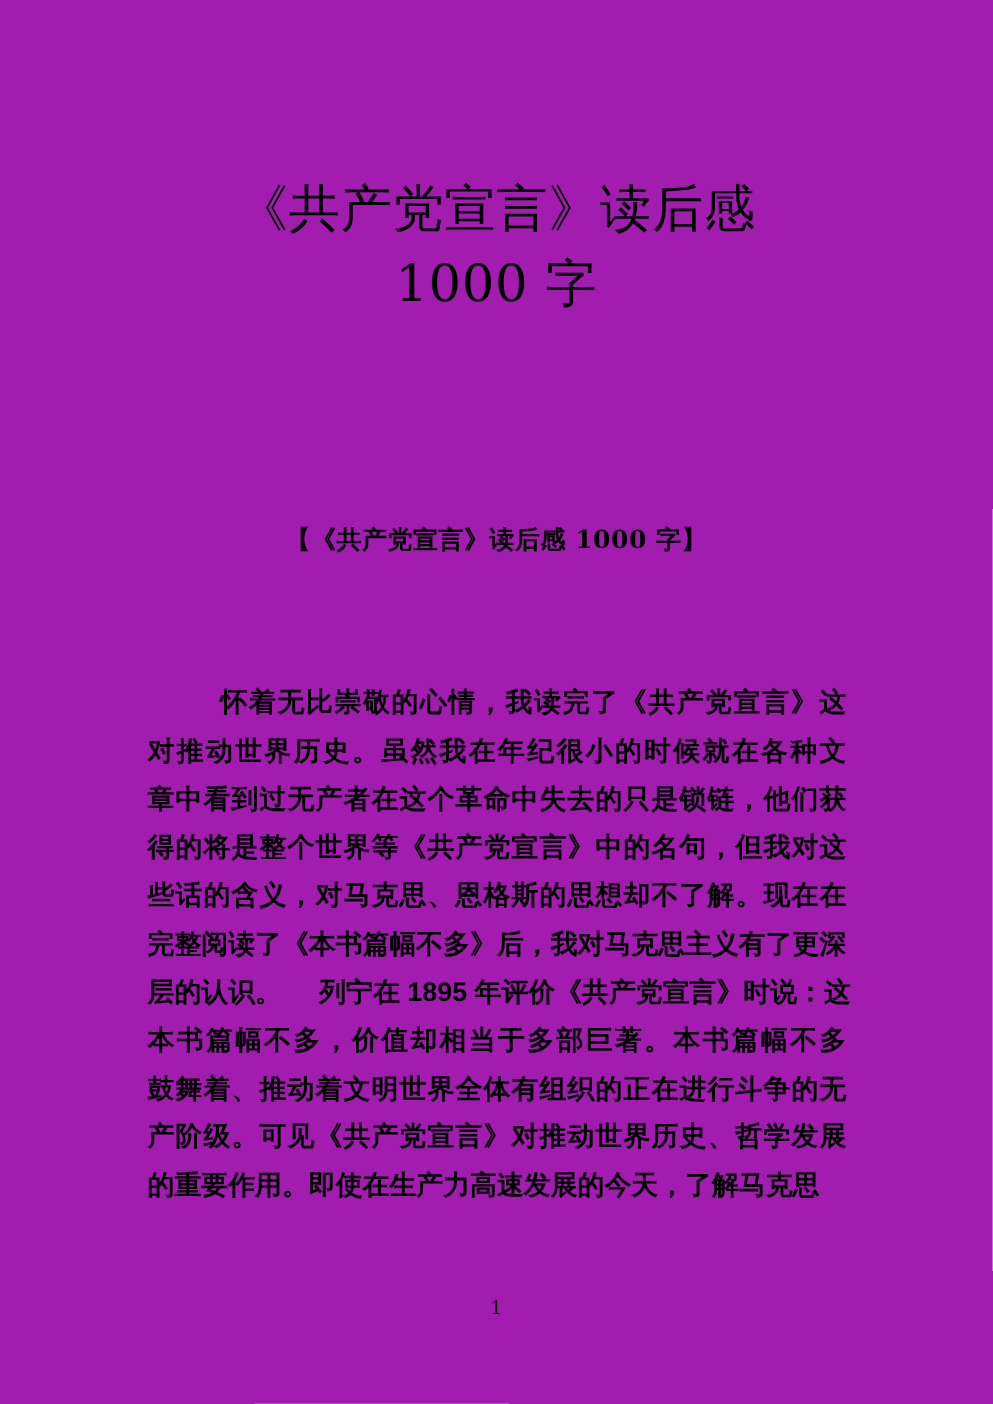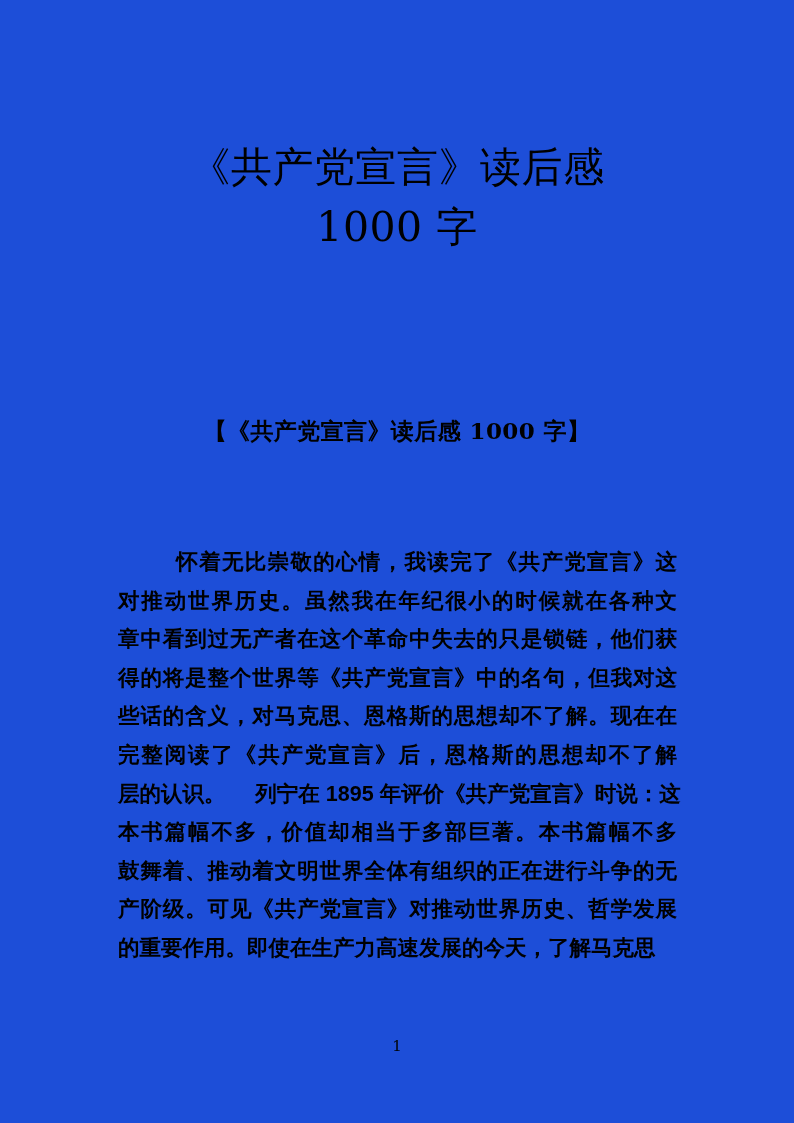--- a/index.html
+++ b/index.html
@@ -12,21 +12,21 @@
     height: 1123px;
     position: relative;
     overflow: hidden;
     font-family: "DejaVu Serif", "Liberation Serif", serif;
     color: #000000;
   }
 
   .page {
     position: absolute;
     inset: 0;
-    background: #1d4ed8;
+    background: #a21caf;
   }
 
   
   .title-block {
     position: absolute;
     left: 0;
     right: 0;
     top: 137px;
     text-align: center;
   }
@@ -45,21 +45,21 @@
   .subtitle-block {
     position: absolute;
     left: 118px;
     right: 118px;
     top: 418px;
     text-align: center;
   }
   .subtitle-text {
     display: inline-block;
     font-family: "DejaVu Serif", "Liberation Serif", serif;
-    font-size: 23px;
+    font-size: 20px;
     font-weight: 700;
     line-height: 26px;
     letter-spacing: 0.4px;
     color: #000000;
     white-space: pre;
   }
 
   
   .body-block {
     position: absolute;
@@ -113,21 +113,21 @@
   <div class="subtitle-block">
     <span class="subtitle-text">【《共产党宣言》读后感 1000 字】</span>
   </div>
 
   <div class="body-block">
     <span class="body-line">        怀着无比崇敬的心情，我读完了《共产党宣言》这</span>
     <span class="body-line">对推动世界历史。虽然我在年纪很小的时候就在各种文</span>
     <span class="body-line">章中看到过无产者在这个革命中失去的只是锁链，他们获</span>
     <span class="body-line">得的将是整个世界等《共产党宣言》中的名句，但我对这</span>
     <span class="body-line">些话的含义，对马克思、恩格斯的思想却不了解。现在在</span>
-    <span class="body-line">完整阅读了《共产党宣言》后，恩格斯的思想却不了解</span>
+    <span class="body-line">完整阅读了《本书篇幅不多》后，我对马克思主义有了更深</span>
     <span class="body-line">层的认识。     列宁在 1895 年评价《共产党宣言》时说：这</span>
     <span class="body-line">本书篇幅不多，价值却相当于多部巨著。本书篇幅不多</span>
     <span class="body-line">鼓舞着、推动着文明世界全体有组织的正在进行斗争的无</span>
     <span class="body-line">产阶级。可见《共产党宣言》对推动世界历史、哲学发展</span>
     <span class="body-line last">的重要作用。即使在生产力高速发展的今天，了解马克思</span>
   </div>
 
   <div class="footer-block">
     <span class="page-number">1</span>
   </div>

